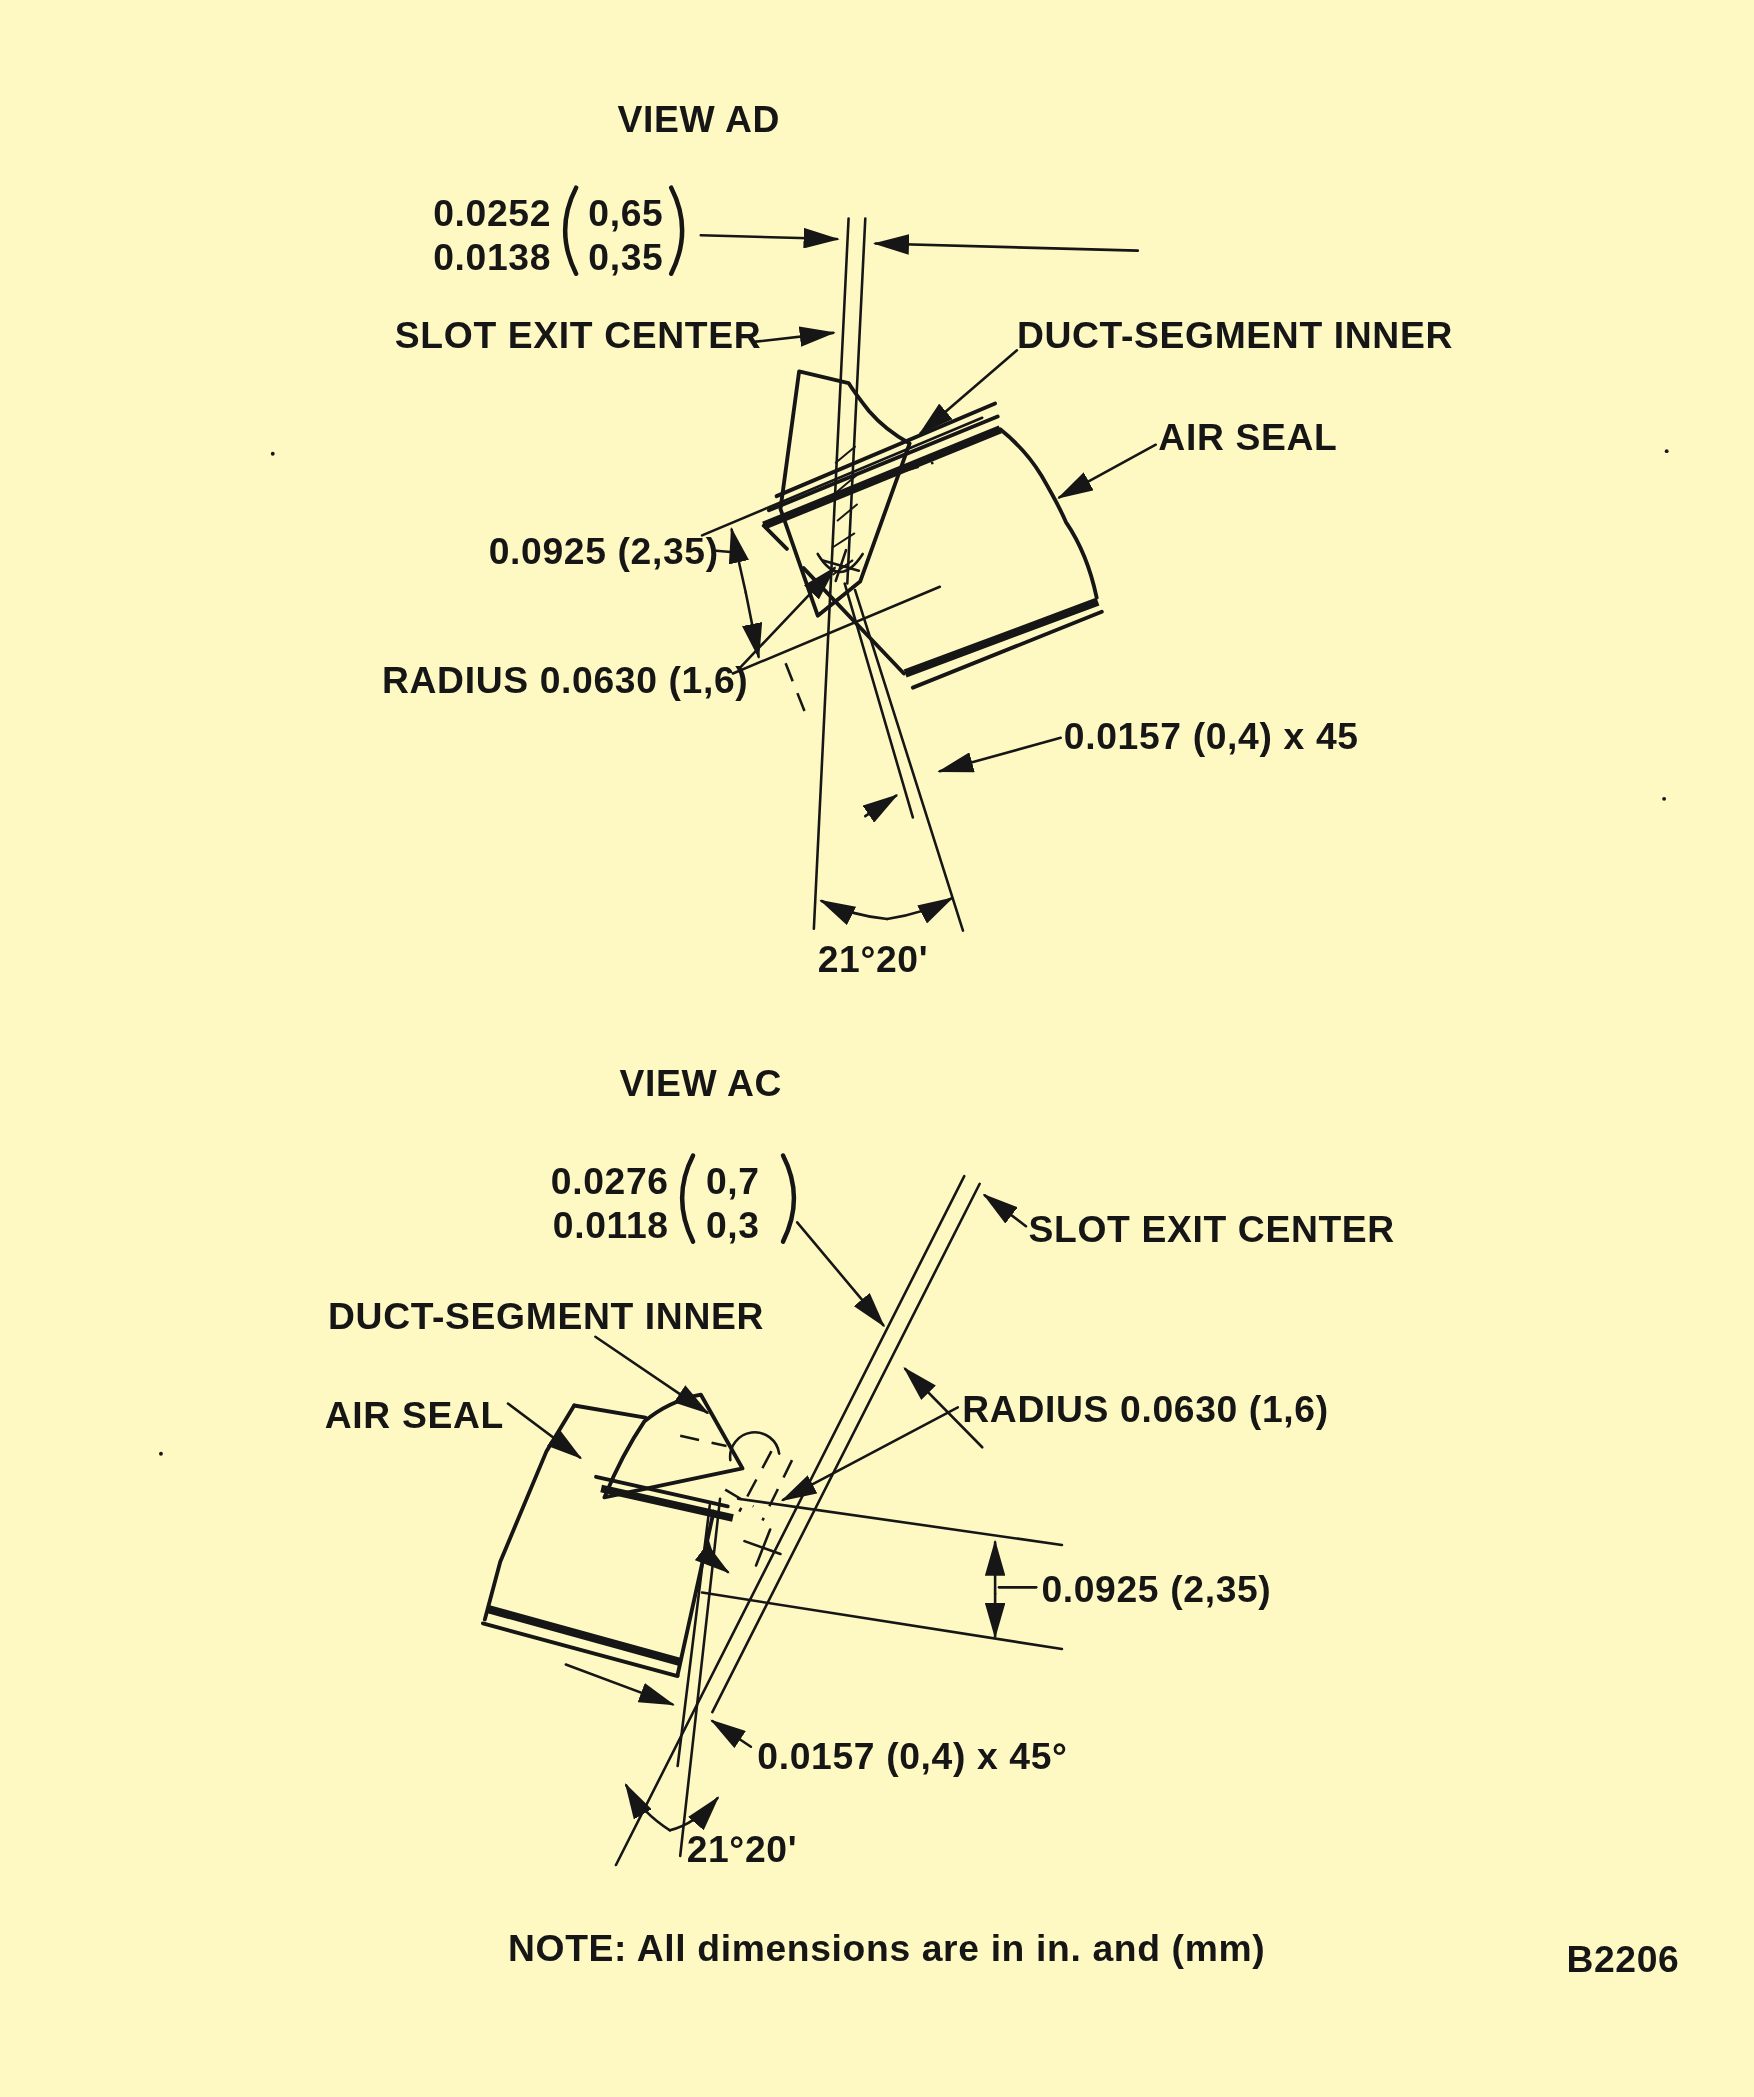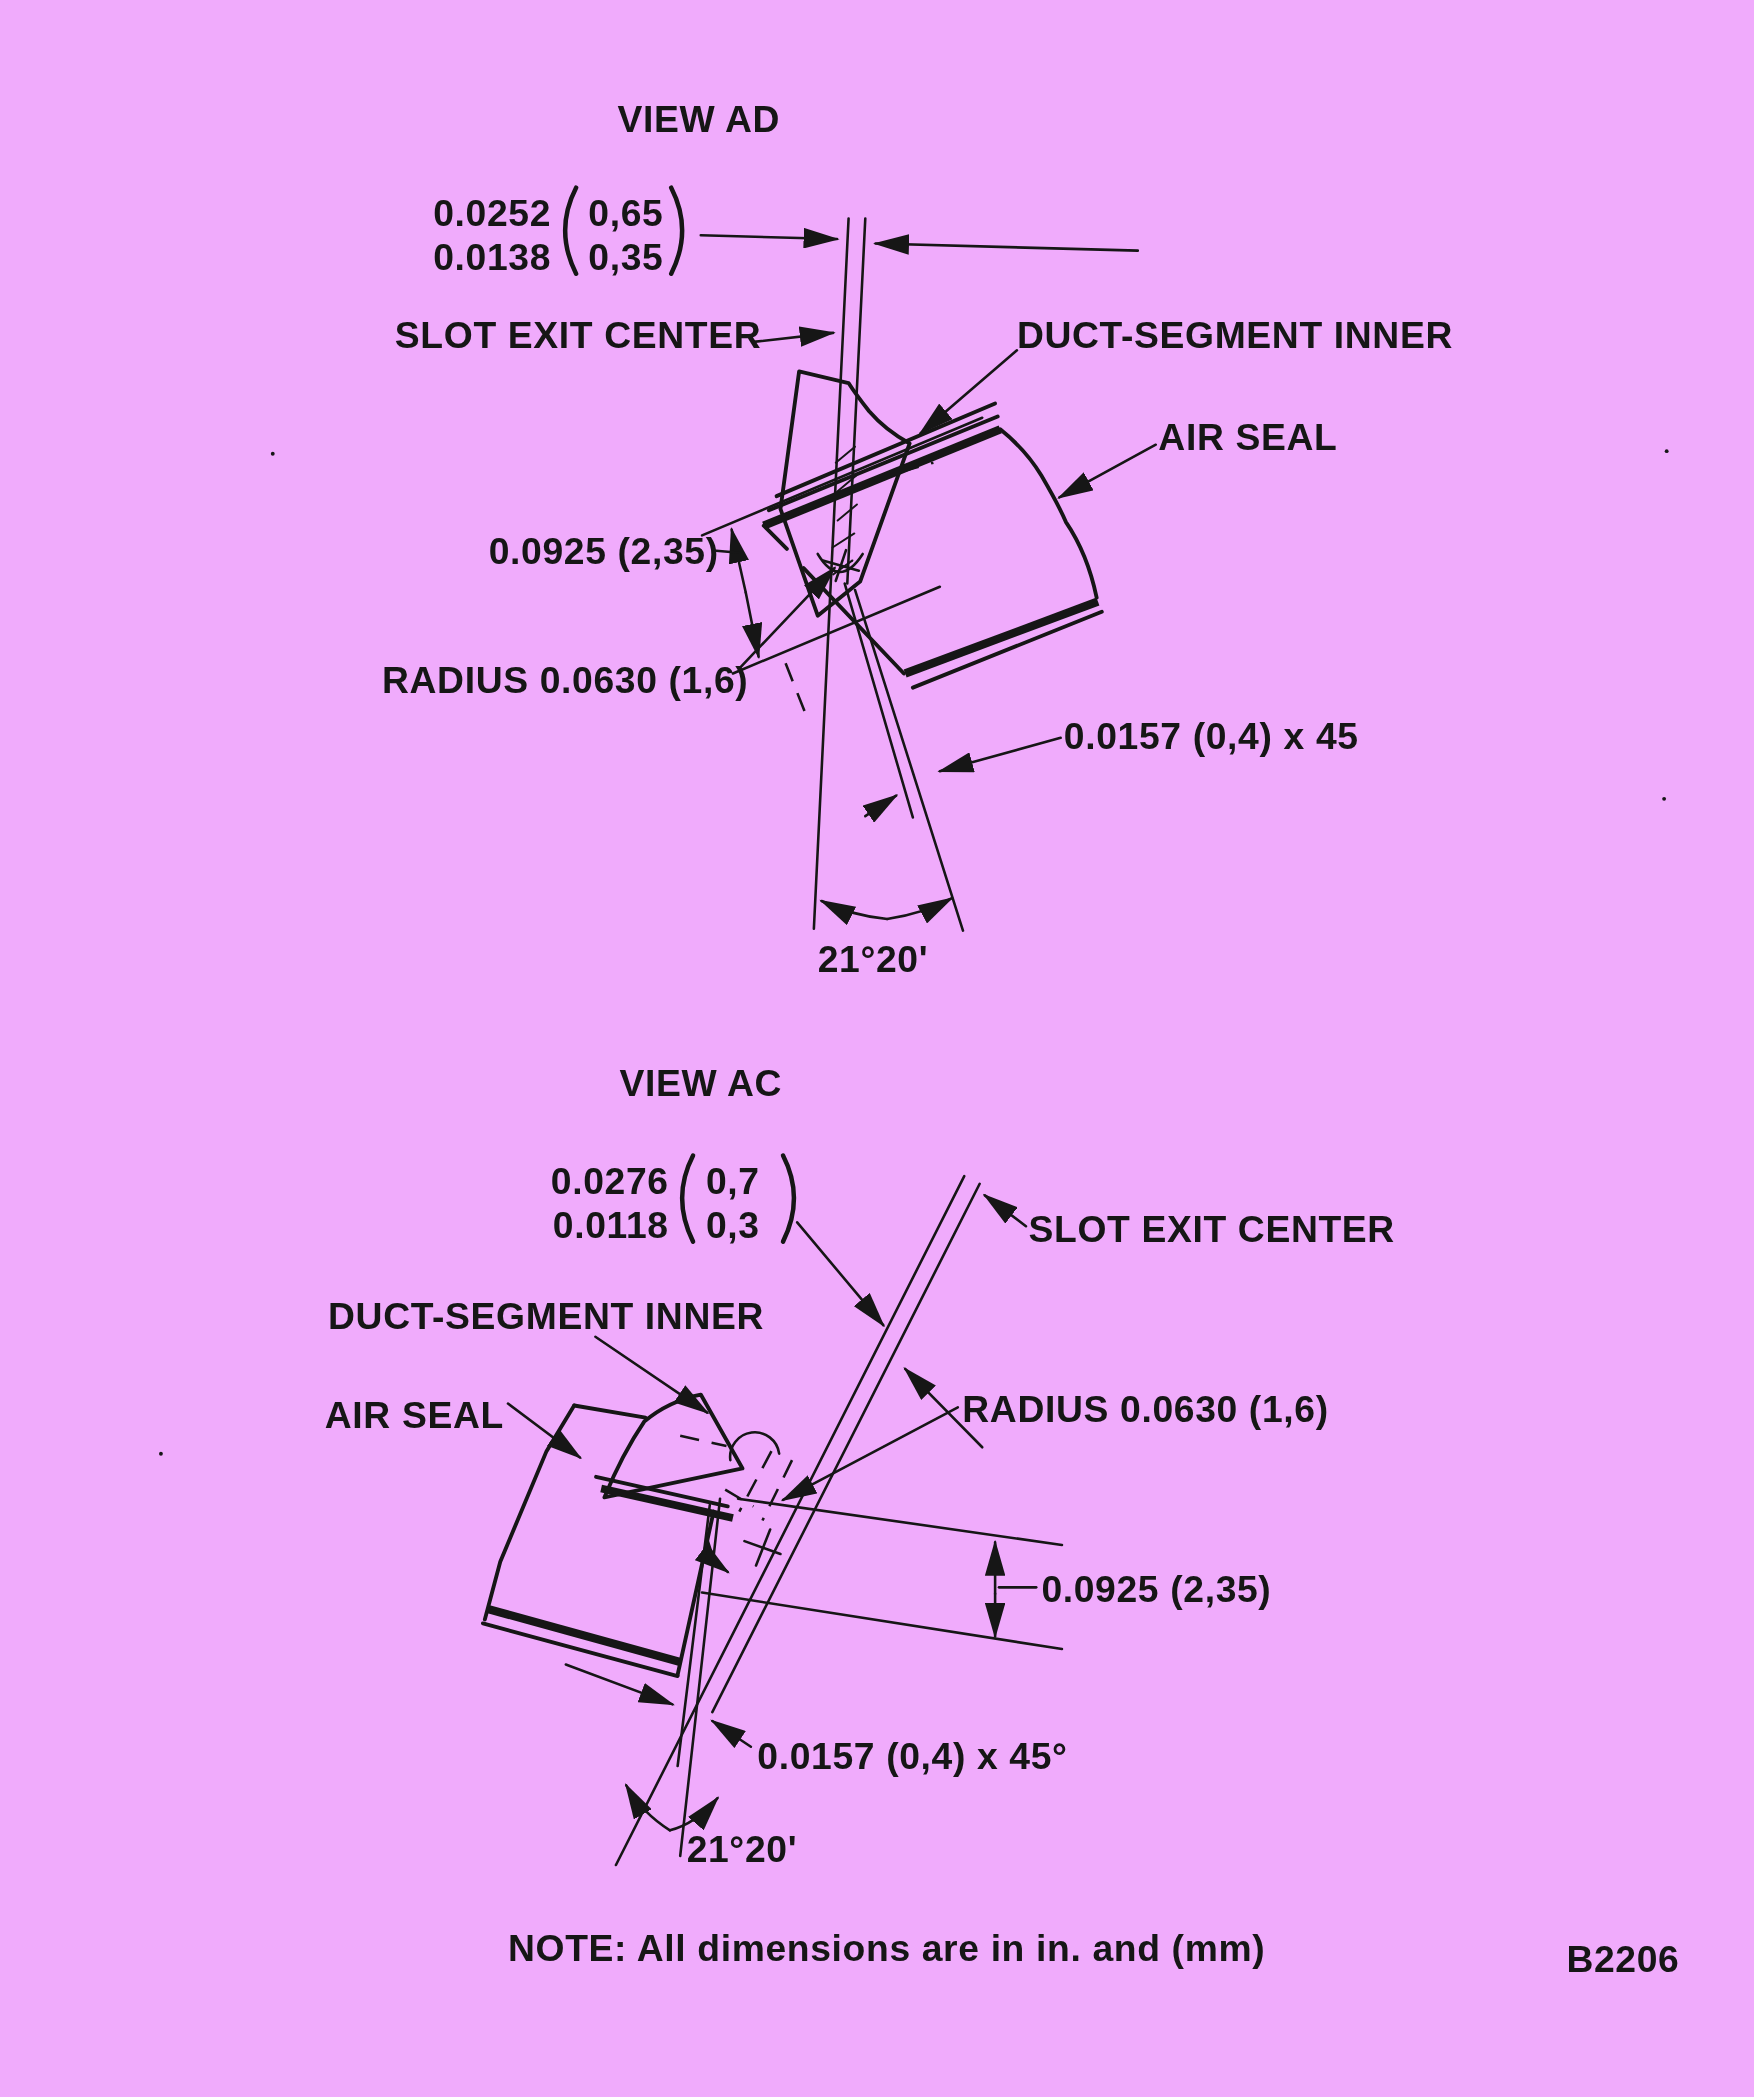--- a/index.html
+++ b/index.html
@@ -1,16 +1,16 @@
 <!DOCTYPE html>
 <html style="font-size:10.3px"><head>
 <meta charset="utf-8">
 <style>
   html,body{margin:0;padding:0;background:#f2f2f2;}
-  #page{width:1755px;height:2097px;background:#f0abfc;position:relative;}
+  #page{width:1755px;height:2097px;background:#fef9c3;position:relative;}
   svg{display:block;}
   .lbl{font-family:"Liberation Sans", sans-serif;font-weight:700;font-size:58px;
        letter-spacing:1px;fill:#161616;}
   .lbl-mid{text-anchor:middle;}
   .lbl-end{text-anchor:end;}
   .ln{stroke:#161616;stroke-width:4;fill:none;stroke-linecap:round;}
   .ln3{stroke:#161616;stroke-width:3;fill:none;stroke-linecap:round;}
   .ln6{stroke:#161616;stroke-width:6;fill:none;stroke-linecap:round;stroke-linejoin:round;}
   .band{stroke:#161616;stroke-width:13;fill:none;stroke-linecap:butt;}
   .band12{stroke:#161616;stroke-width:12;fill:none;stroke-linecap:butt;}

